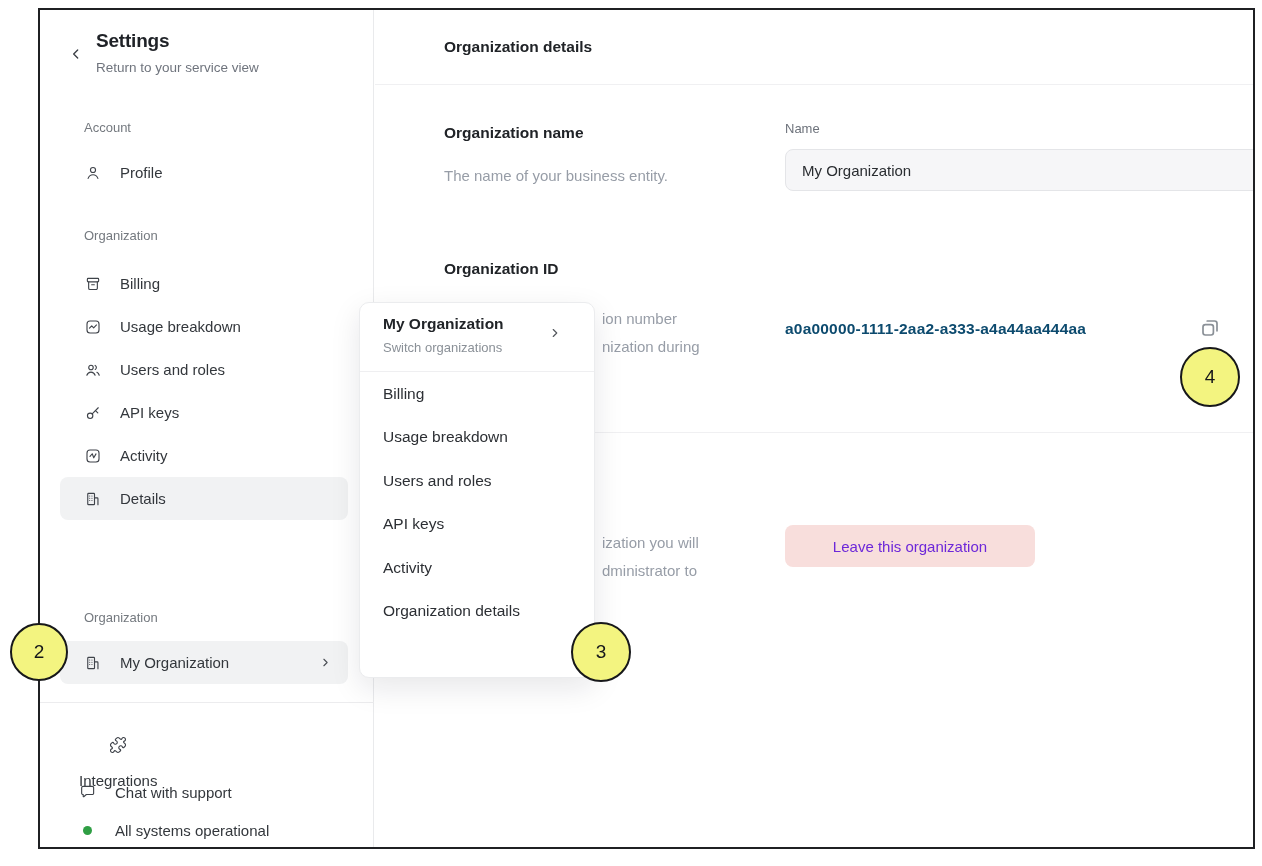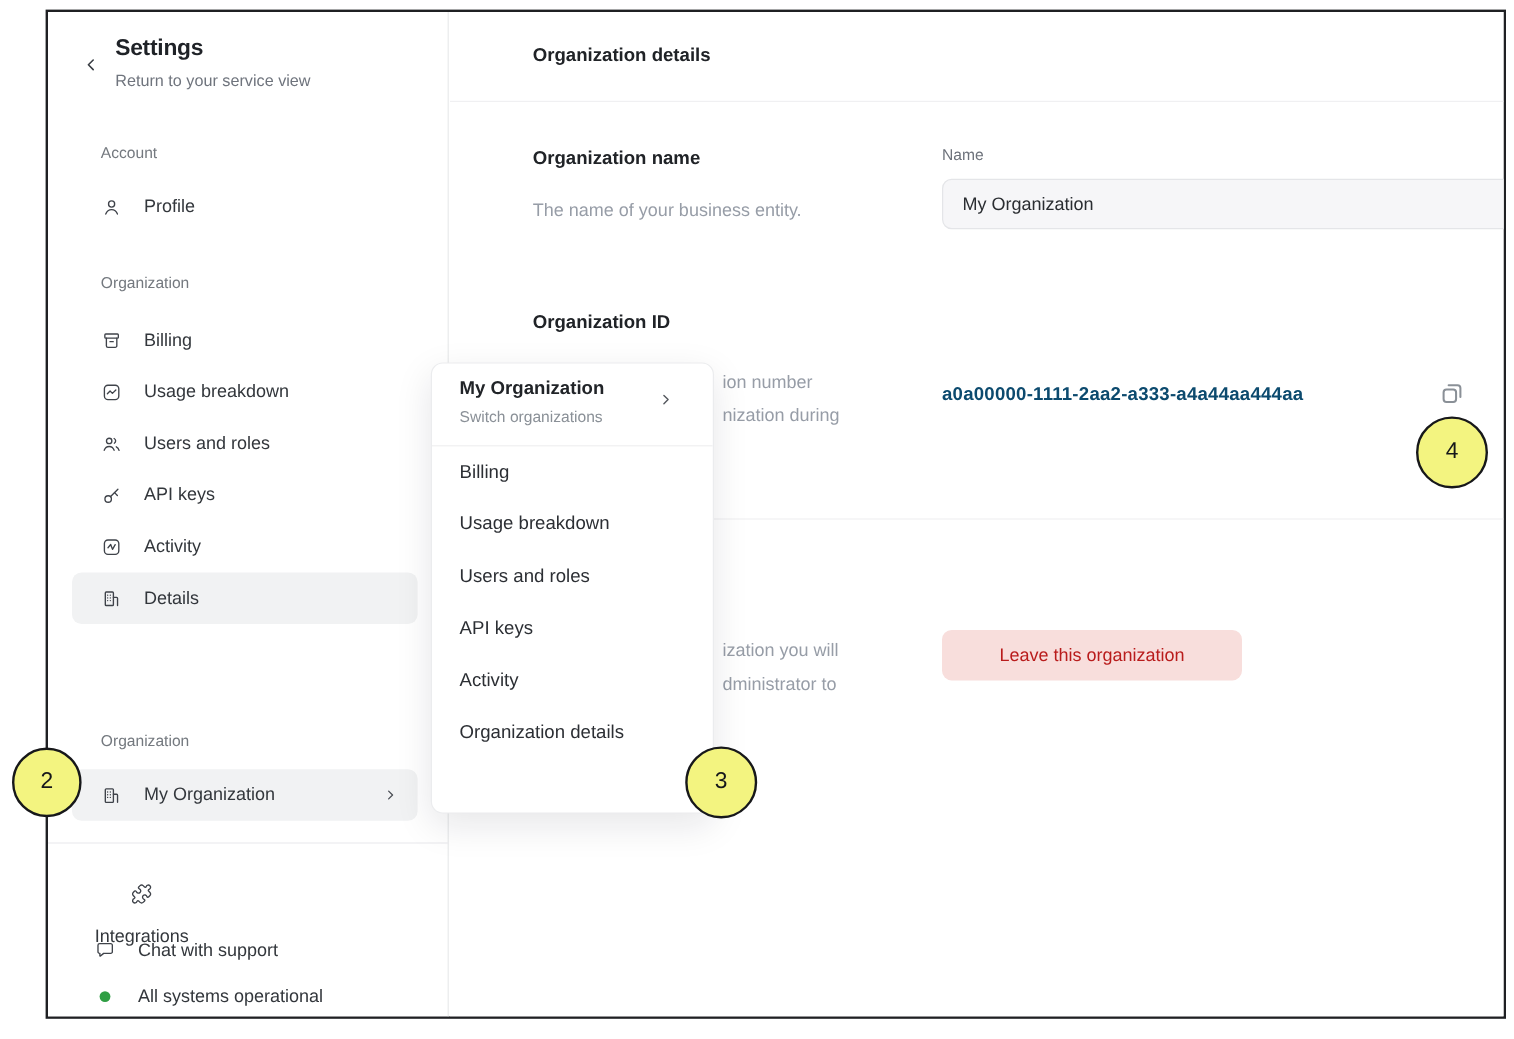--- a/index.html
+++ b/index.html
@@ -217,21 +217,21 @@
       <svg viewBox="0 0 24 24" fill="none" stroke="currentColor" stroke-width="1.7" stroke-linecap="round" stroke-linejoin="round">
           <path d="M9.2 5h7.4A2.4 2.4 0 0 1 19 7.4v7.4"></path>
           <rect x="5" y="8.6" width="10.4" height="10.4" rx="2.4" fill="#ffffff"></rect>
         </svg>
     </button>
 
     <div class="h-divider" style="top:422px;"></div>
 
     <div class="sec-desc" style="left:562px; top:524px; position:absolute;">ization you will</div>
     <div class="sec-desc" style="left:562px; top:552px; position:absolute;">dministrator to</div>
-    <button class="leave-btn" style="background:#f8dedc; color:#b91c1c;">Leave this organization</button>
+    <button class="leave-btn" style="background:#f8dedc; color:#6d28d9;">Leave this organization</button>
 
     <div class="menu" style="left:319px; top:292px;">
       <div class="menu-header">
         <div class="t">My Organization</div>
         <div class="s">Switch organizations</div>
         <span class="chev">
           <svg viewBox="0 0 24 24" fill="none" stroke="currentColor" stroke-width="2" stroke-linecap="round" stroke-linejoin="round">
               <polyline points="9 6 15 12 9 18"></polyline>
             </svg>
         </span>

